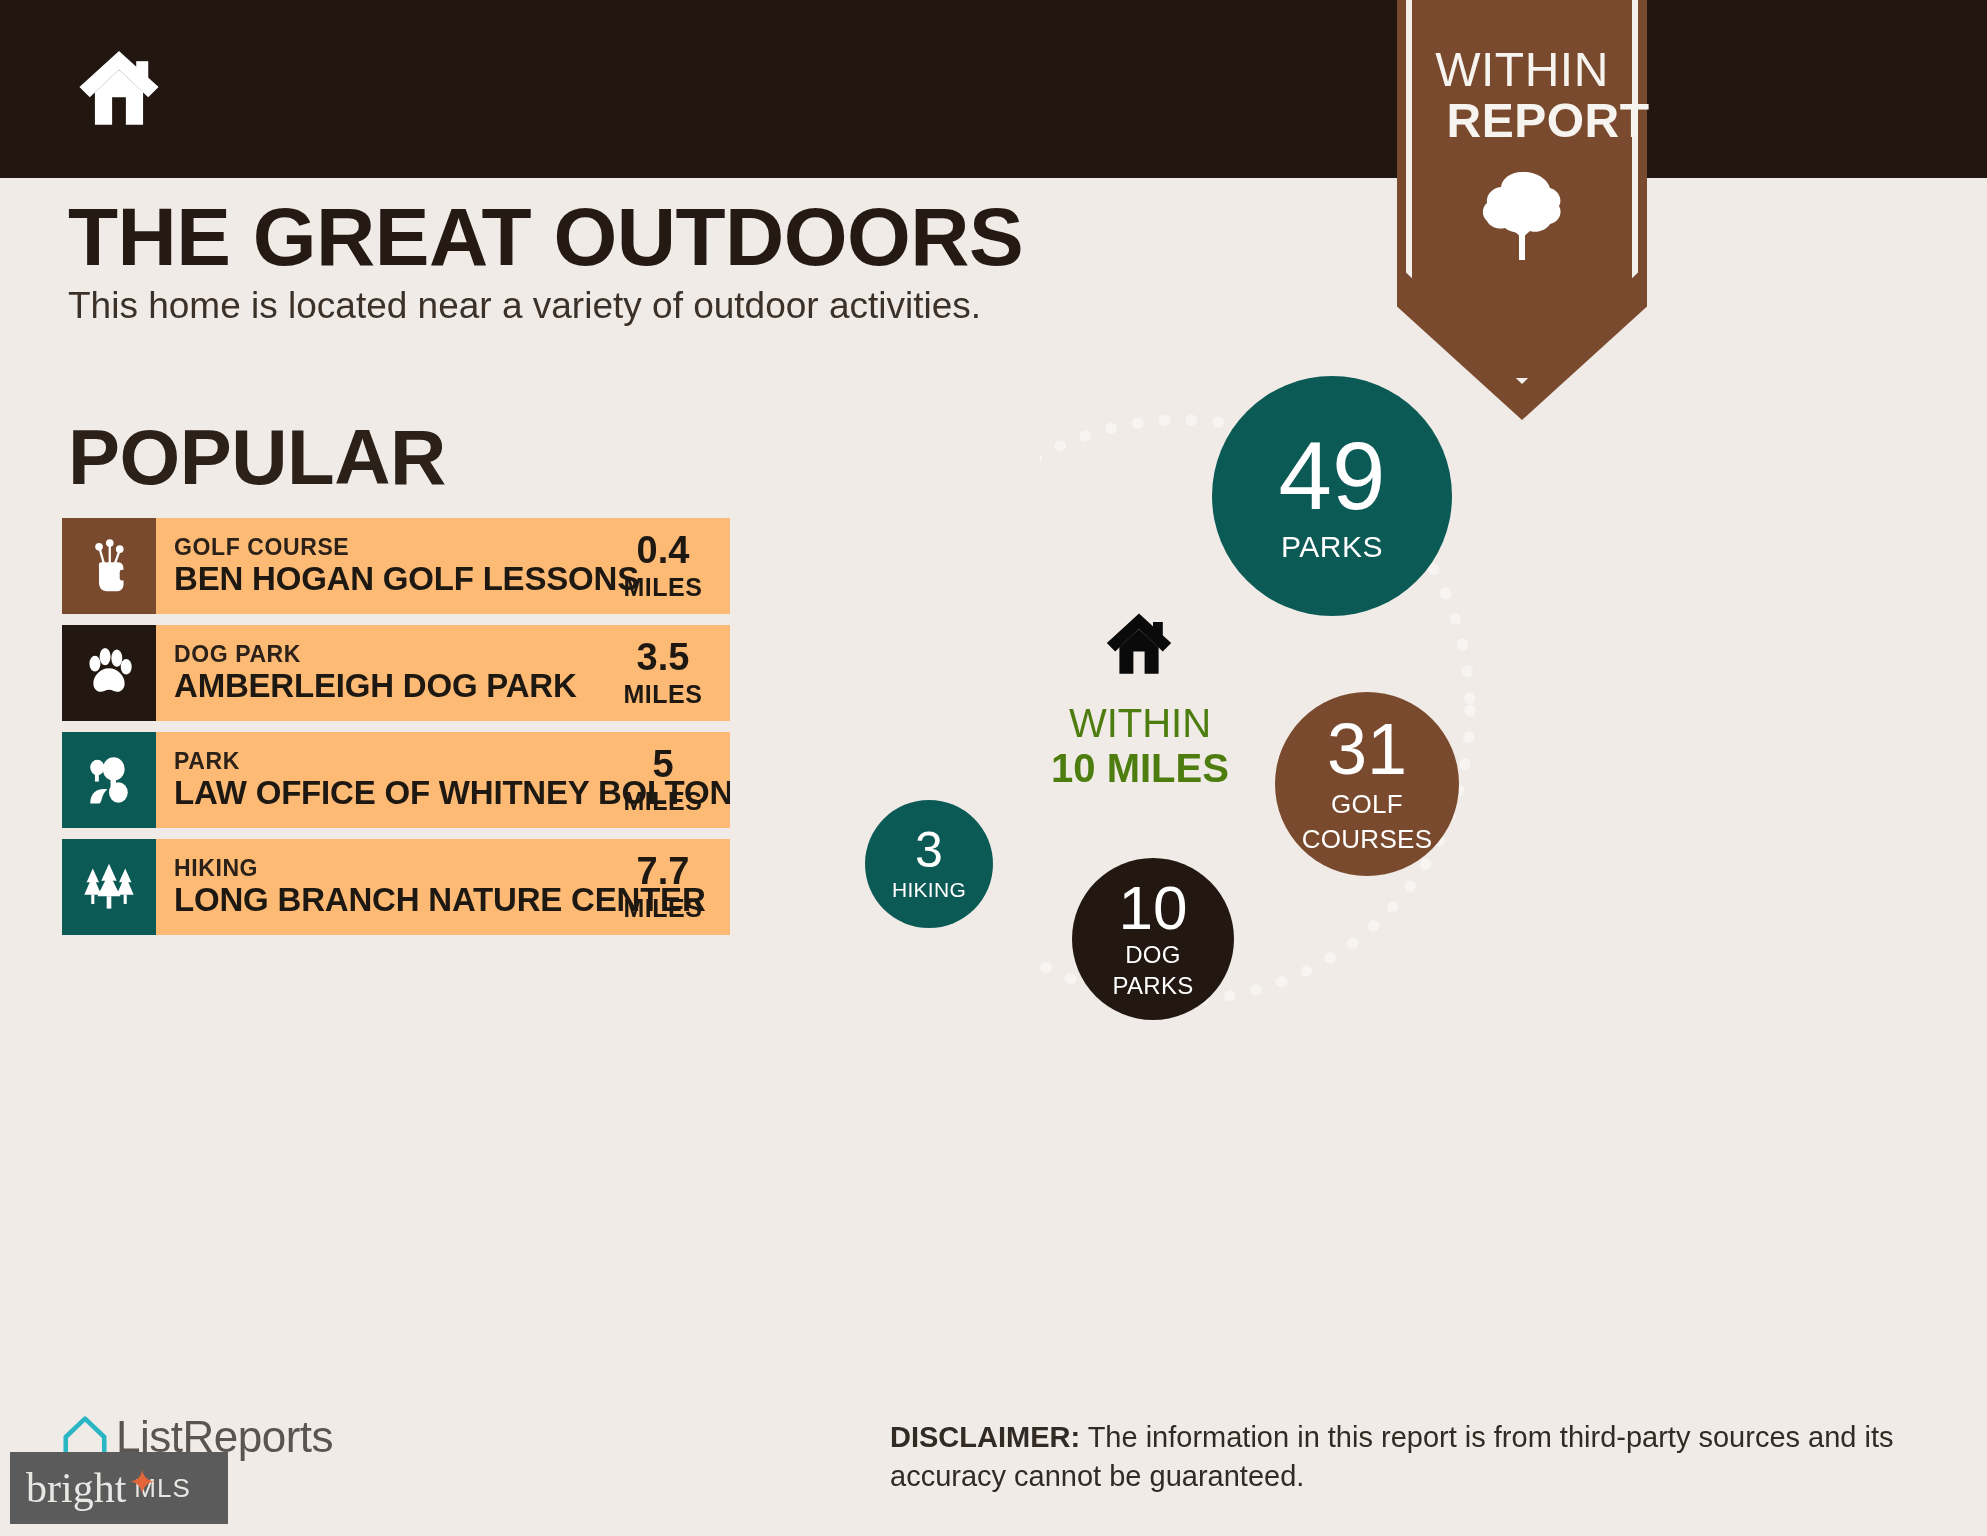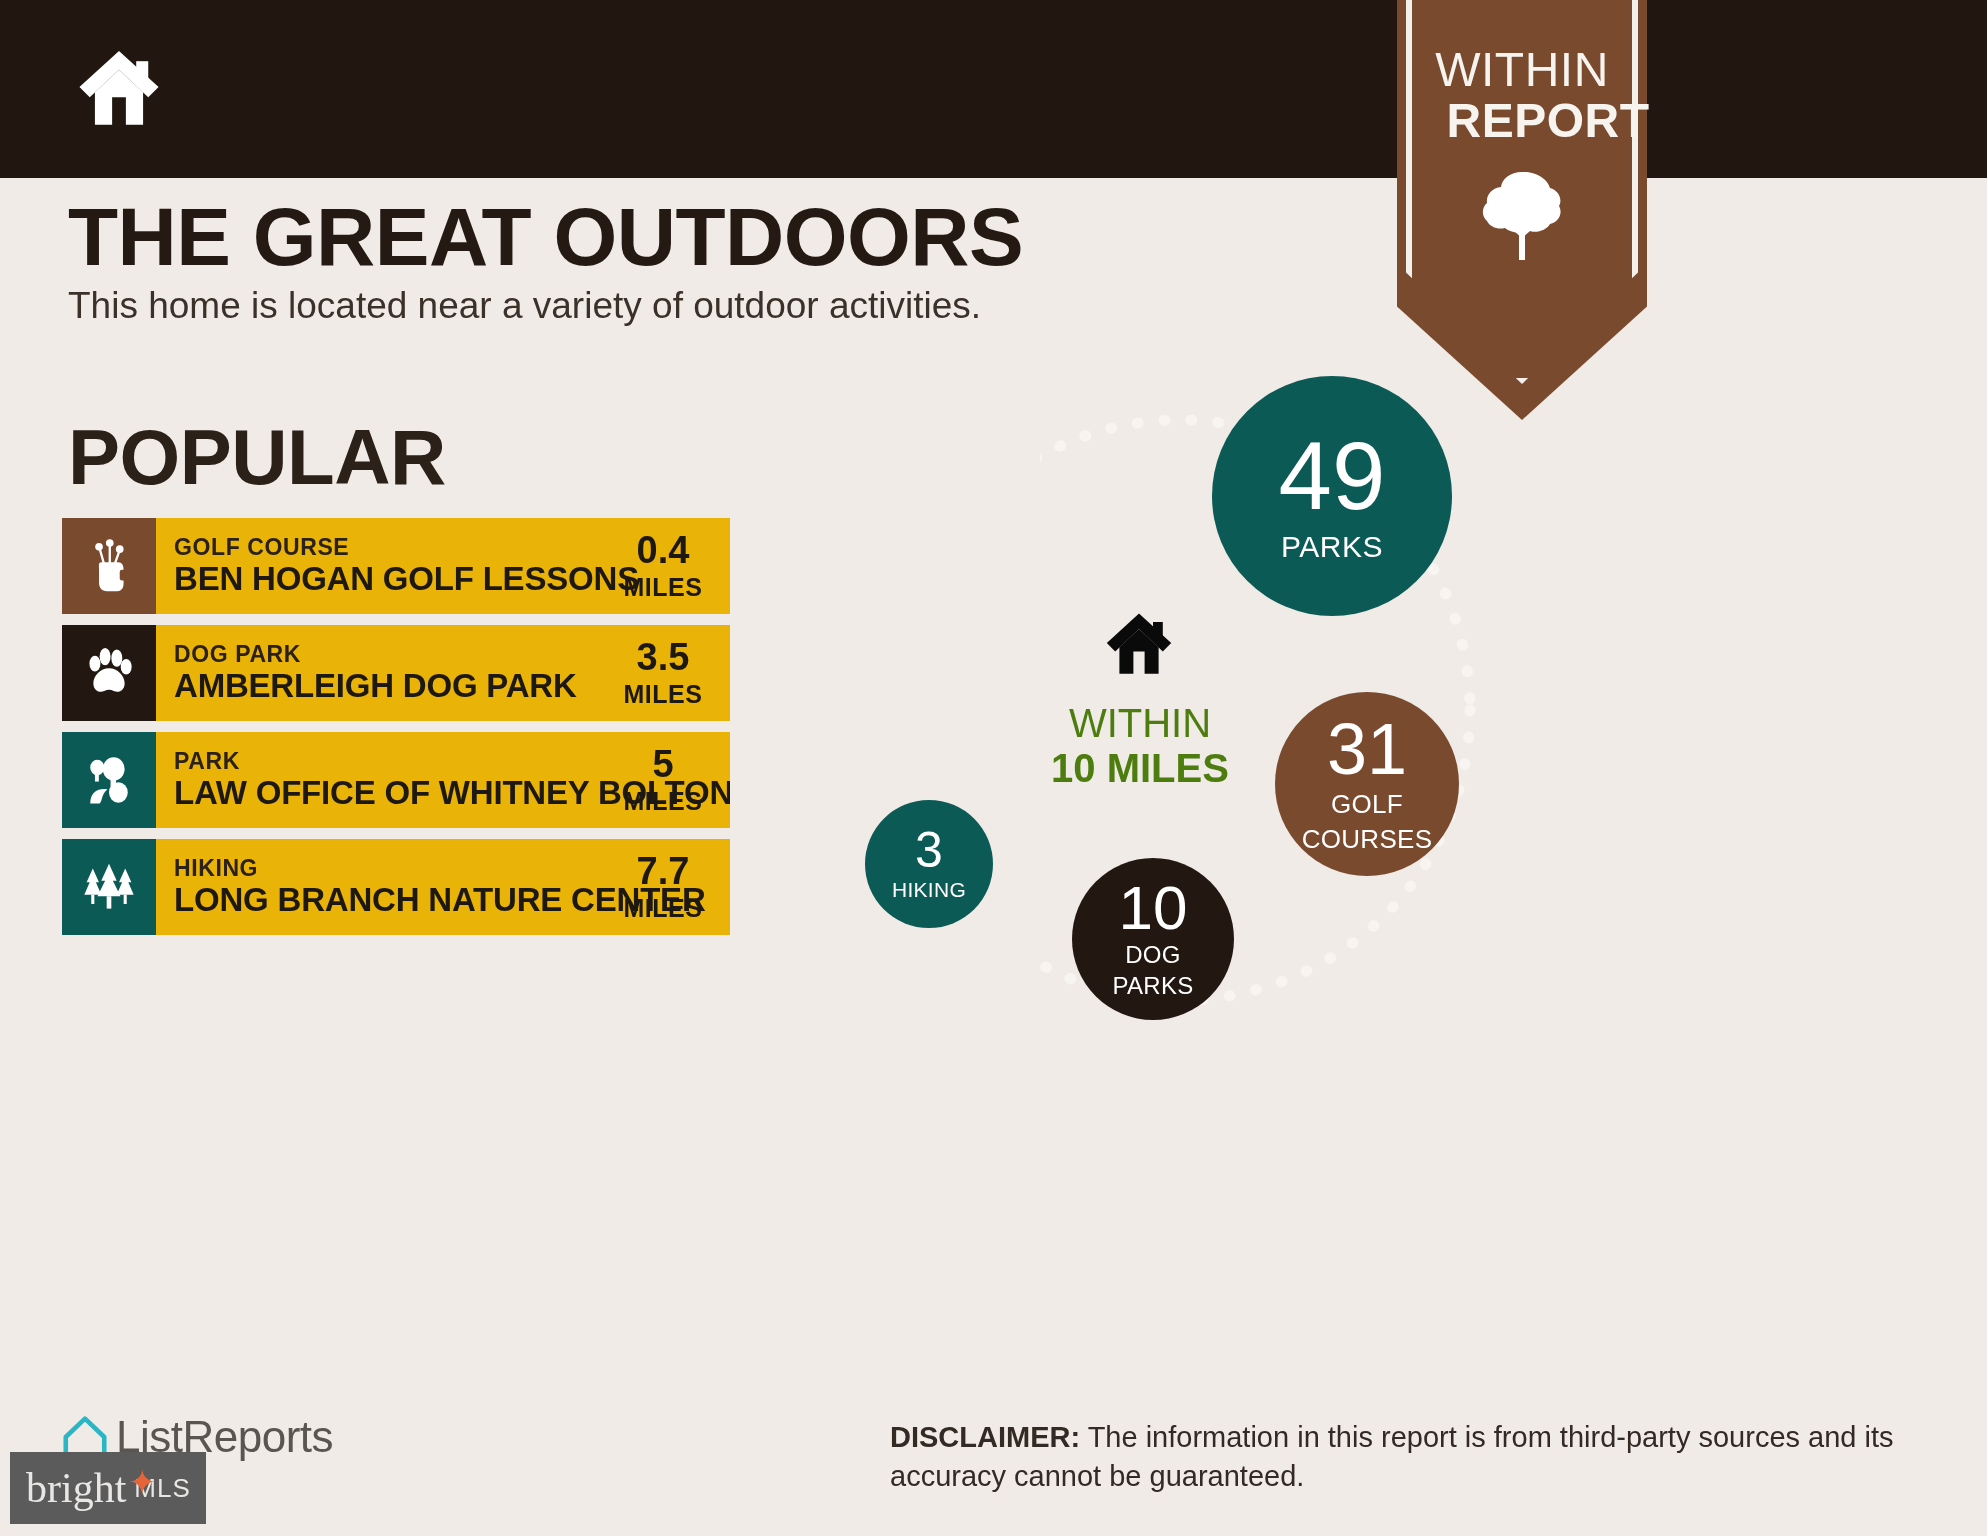--- a/index.html
+++ b/index.html
@@ -58,21 +58,21 @@
     font-size:37px;color:#3B3129;
   }
   .popular{
     position:absolute;left:68px;top:412px;
     font-size:78px;font-weight:bold;color:#2B2119;letter-spacing:-.5px;
   }
   
   .list{position:absolute;left:62px;top:518px;width:668px;}
   .row{
     position:relative;display:flex;align-items:stretch;
-    height:96px;margin-bottom:11px;background:#eab308;
+    height:96px;margin-bottom:11px;background:#fdba74;
     overflow:hidden;
   }
   .row-icon{
     width:94px;min-width:94px;display:flex;align-items:center;justify-content:center;
   }
   .row-body{
     flex:1;display:flex;align-items:center;padding-left:18px;box-sizing:border-box;
     min-width:0;
   }
   .row-text{min-width:0;}
@@ -117,21 +117,21 @@
     position:absolute;left:-35px;top:341px;width:270px;text-align:center;
     color:#4d7c0f;line-height:1.12;
   }
   .center-l1{font-size:40px;}
   .center-l2{font-size:40px;font-weight:bold;}
   
   .lr-logo{position:absolute;left:62px;top:1412px;display:flex;align-items:center;}
   .lr-house{width:46px;height:44px;margin-right:8px;}
   .lr-text{font-size:44px;color:#5A5550;letter-spacing:-.5px;}
   .bright{
-    position:absolute;left:10px;top:1452px;width:196px;height:72px;
+    position:absolute;left:10px;top:1452px;width:218px;height:72px;
     background:#5B5B5B;display:flex;align-items:center;
   }
   .bright-b{
     font-family:"Liberation Serif", serif;font-size:42px;color:#E9E7E4;
     margin-left:16px;position:relative;
   }
   .bright-mls{font-size:26px;color:#E9E7E4;margin-left:8px;letter-spacing:1px;}
   .bright-star{
     position:absolute;left:118px;top:10px;width:0;height:0;color:#E4653A;font-size:34px;
   }

